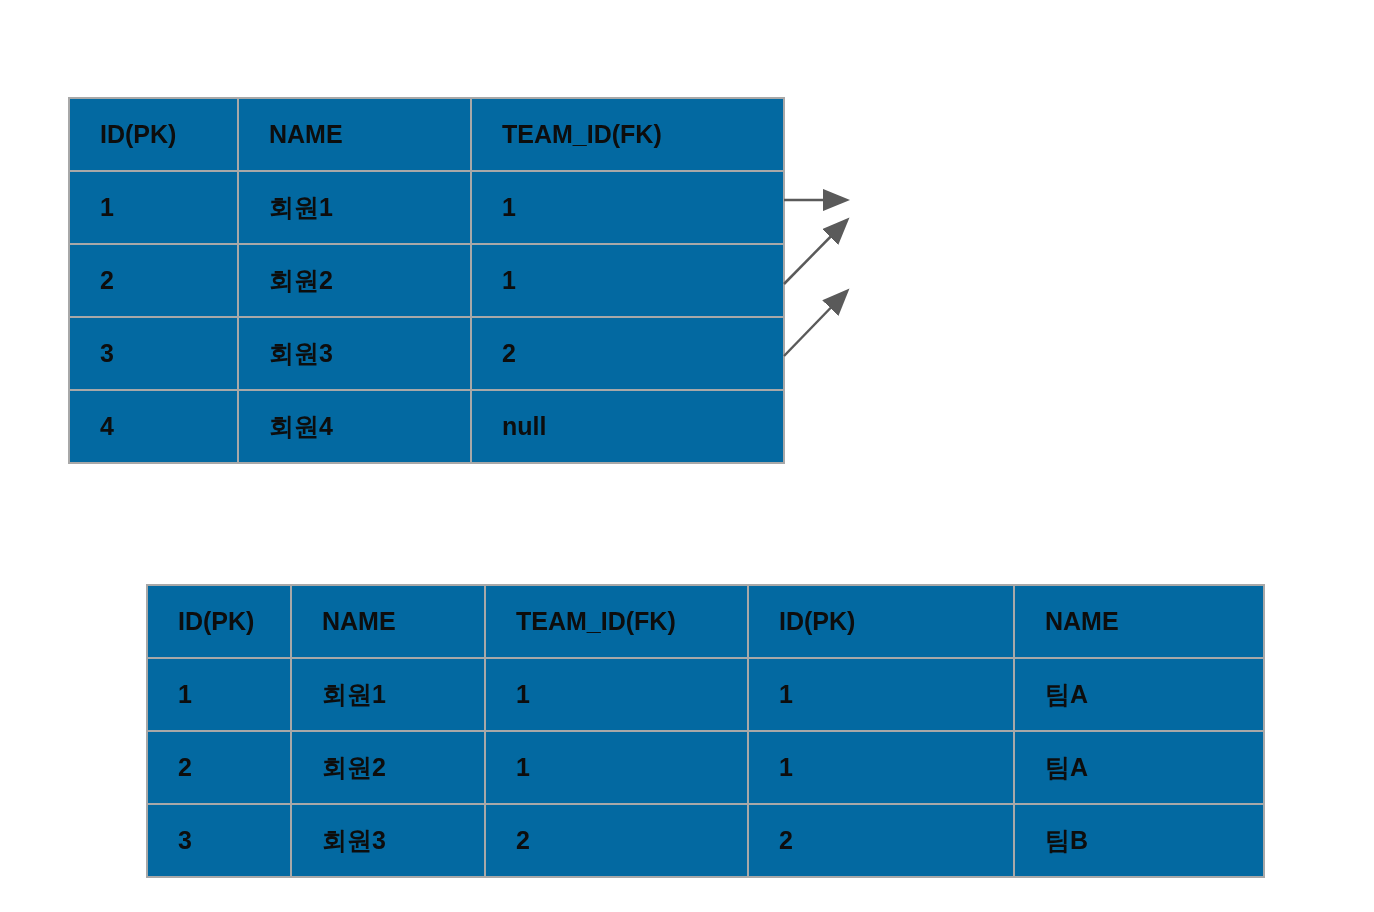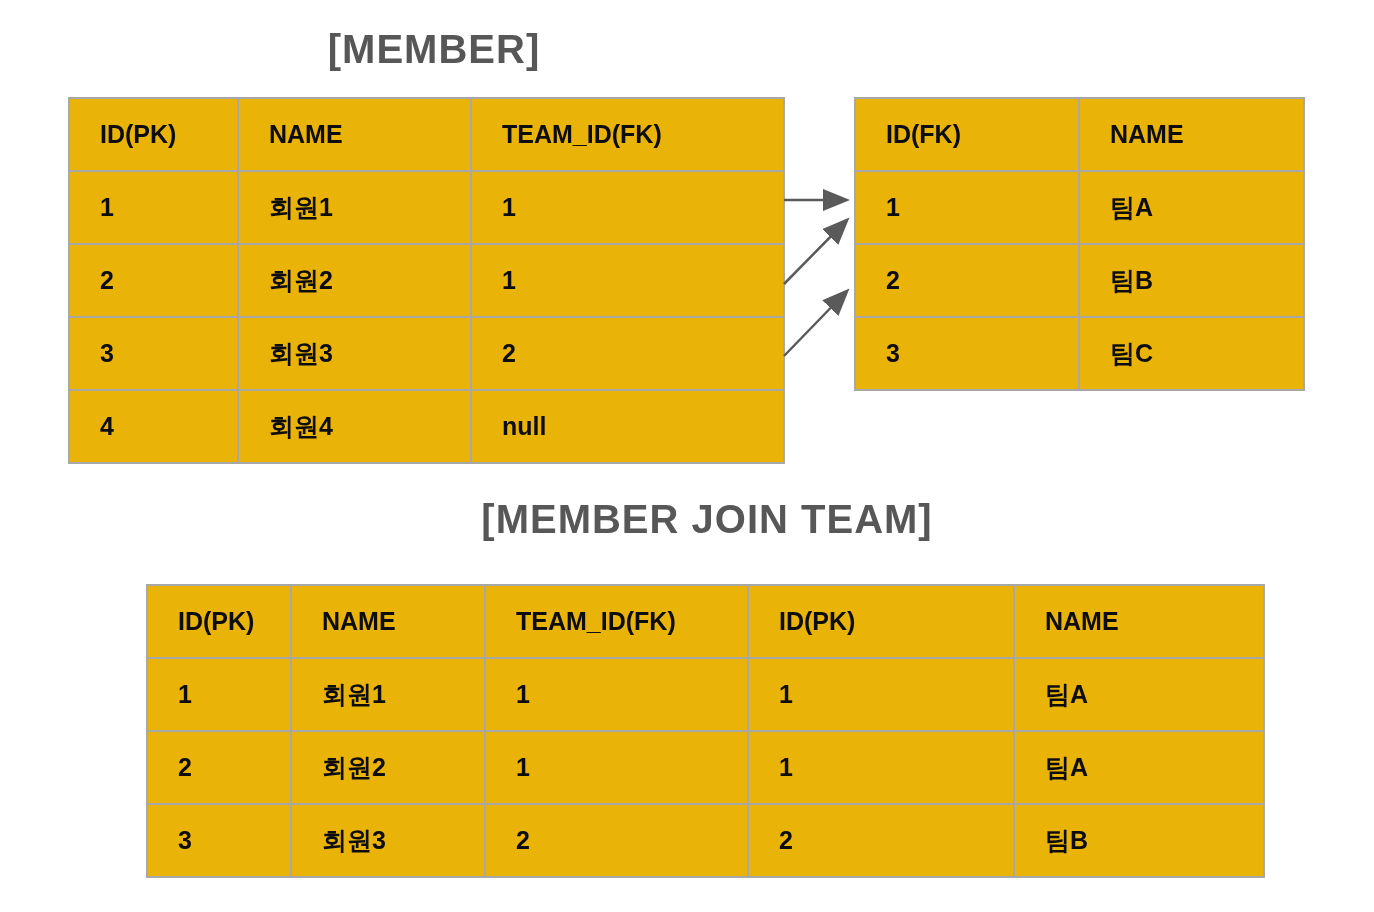--- a/index.html
+++ b/index.html
@@ -18,21 +18,21 @@
     font-size: 40px;
     font-weight: 800;
     letter-spacing: 1px;
     white-space: nowrap;
     line-height: 46px;
   }
   table.dbtable {
     position: absolute;
     border-collapse: collapse;
     table-layout: fixed;
-    background: #eab308;
+    background: #0369a1;
   }
   table.dbtable th, table.dbtable td {
     border: 2px solid #a8a8a8;
     height: 71px;
     padding: 0 0 0 30px;
     text-align: left;
     vertical-align: middle;
     font-size: 25px;
     font-weight: 700;
     color: #0d0d0d;
@@ -44,22 +44,20 @@
     left: 0; top: 0;
     width: 1374px; height: 912px;
     pointer-events: none;
   }
 </style>
 </head>
 <body>
 
 <div class="canvas">
 
-  <div class="diagram-title" style="left:434px; top:26px;">[MEMBER]</div>
-  <div class="diagram-title" style="left:707px; top:496px;">[MEMBER JOIN TEAM]</div>
 
   <table class="dbtable" style="left:68px; top:97px; width:715px;">
     <colgroup>
         <col style="width:169px">
         <col style="width:233px">
         <col style="width:313px">
       </colgroup>
     <tbody>
         <tr>
       <th>ID(PK)</th>
@@ -82,44 +80,20 @@
       <td>2</td>
     </tr>
     <tr>
       <td>4</td>
       <td>회원4</td>
       <td>null</td>
     </tr>
   </tbody>
     </table>
 
-  <table class="dbtable" style="left:854px; top:97px; width:449px;">
-    <colgroup>
-        <col style="width:224px">
-        <col style="width:225px">
-      </colgroup>
-    <tbody>
-        <tr>
-      <th>ID(FK)</th>
-      <th>NAME</th>
-    </tr>
-    <tr>
-      <td>1</td>
-      <td>팀A</td>
-    </tr>
-    <tr>
-      <td>2</td>
-      <td>팀B</td>
-    </tr>
-    <tr>
-      <td>3</td>
-      <td>팀C</td>
-    </tr>
-  </tbody>
-    </table>
 
   <table class="dbtable" style="left:146px; top:584px; width:1117px;">
     <colgroup>
         <col style="width:144px">
         <col style="width:194px">
         <col style="width:263px">
         <col style="width:266px">
         <col style="width:250px">
       </colgroup>
     <tbody>

